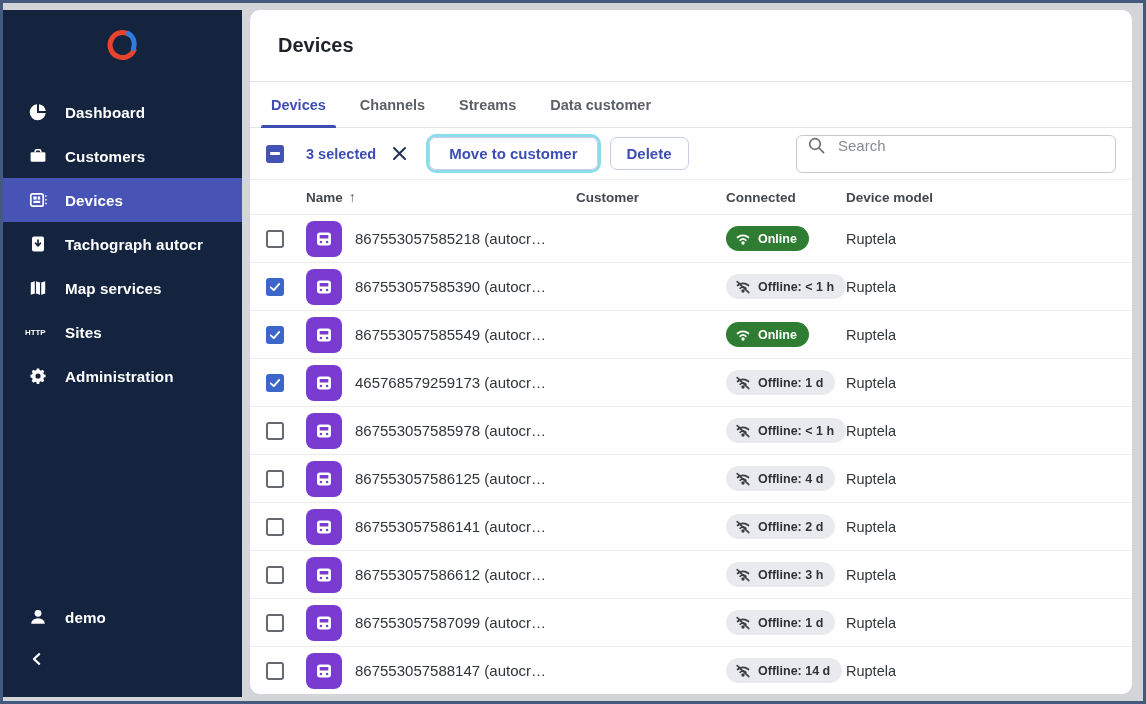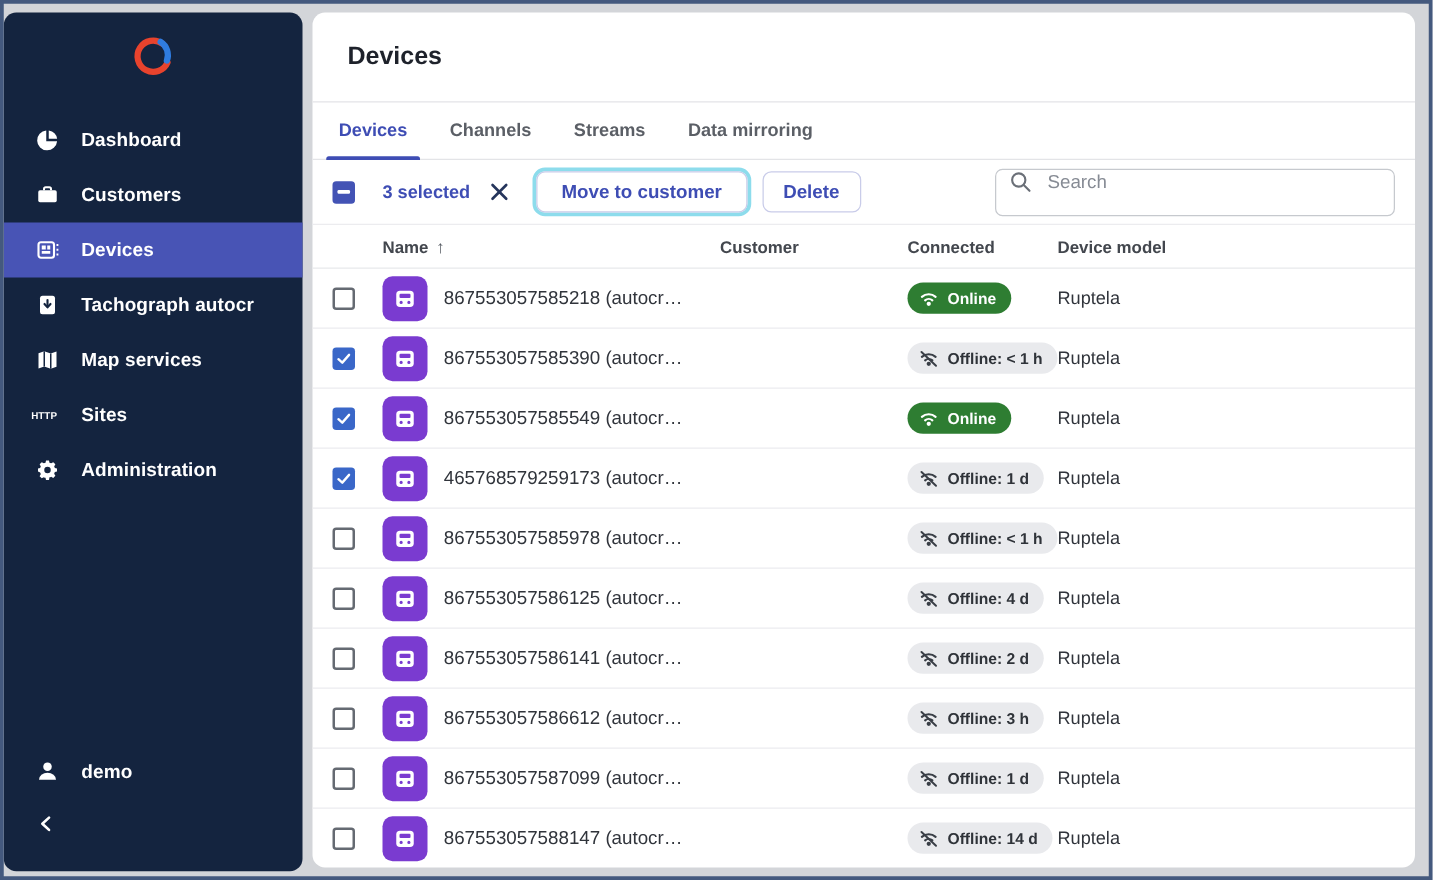--- a/index.html
+++ b/index.html
@@ -4,21 +4,21 @@
 <style>
   html,body{margin:0;padding:0;}
   body{
     width:1146px;height:704px;box-sizing:border-box;position:relative;overflow:hidden;
     border:3px solid #44597E;background:#D3D5D9;
     font-family:"Liberation Sans","DejaVu Sans",sans-serif;
     -webkit-user-select:none;
   }
   
   .sidebar{position:absolute;left:0;top:7px;width:239px;height:687px;background:#14243F;
-    border-radius:10px;color:#fff;display:flex;flex-direction:column;}
+    border-radius:0;color:#fff;display:flex;flex-direction:column;}
   .logo-wrap{height:66px;display:flex;align-items:center;justify-content:center;margin-top:6px;}
   .nav{margin-top:8px;}
   .nav-item{height:44px;display:flex;align-items:center;padding-left:22px;cursor:pointer;}
   .nav-item.active{background:#4854B5;}
   .nav-icon{width:26px;display:inline-flex;justify-content:center;align-items:center;margin-right:14px;flex:0 0 26px;}
   .nav-label{font-size:15.2px;font-weight:600;letter-spacing:.1px;}
   .sidebar-bottom{margin-top:auto;padding-bottom:14px;}
   .collapse-row{height:44px;display:flex;align-items:center;padding-left:26px;cursor:pointer;}
   
   .card{position:absolute;left:247px;top:7px;width:882px;height:684px;background:#fff;
@@ -180,21 +180,21 @@
       <div class="tab active">
         <span>Devices</span>
       </div>
       <div class="tab">
         <span>Channels</span>
       </div>
       <div class="tab">
         <span>Streams</span>
       </div>
       <div class="tab">
-        <span>Data mirroring</span>
+        <span>Data customer</span>
       </div>
     </div>
 
   <div class="toolbar">
     <div class="cb indeterminate">
         <span class="dash"></span>
       </div>
     <span class="sel-count">3 selected</span>
     <span class="clear-x">
       <svg width="19" height="19" viewBox="0 0 18 18">

